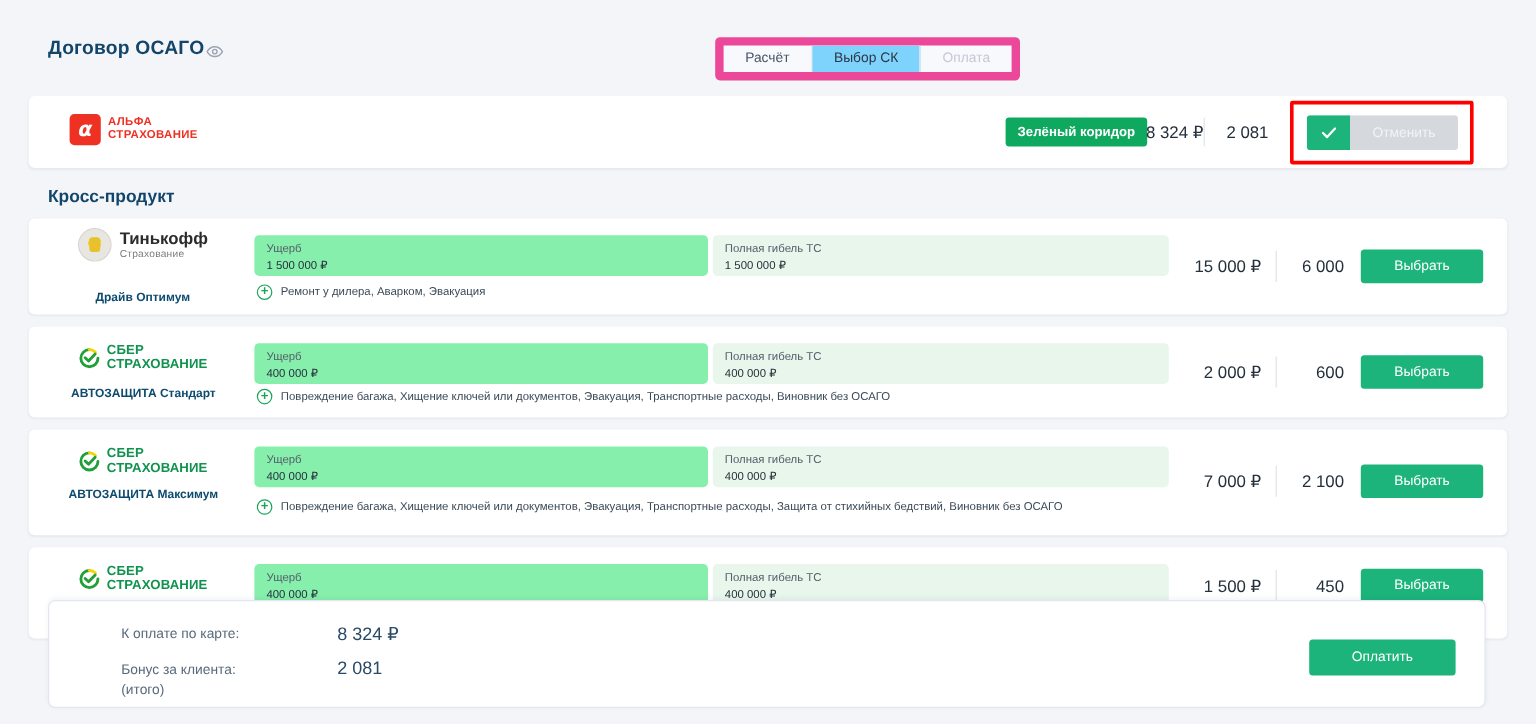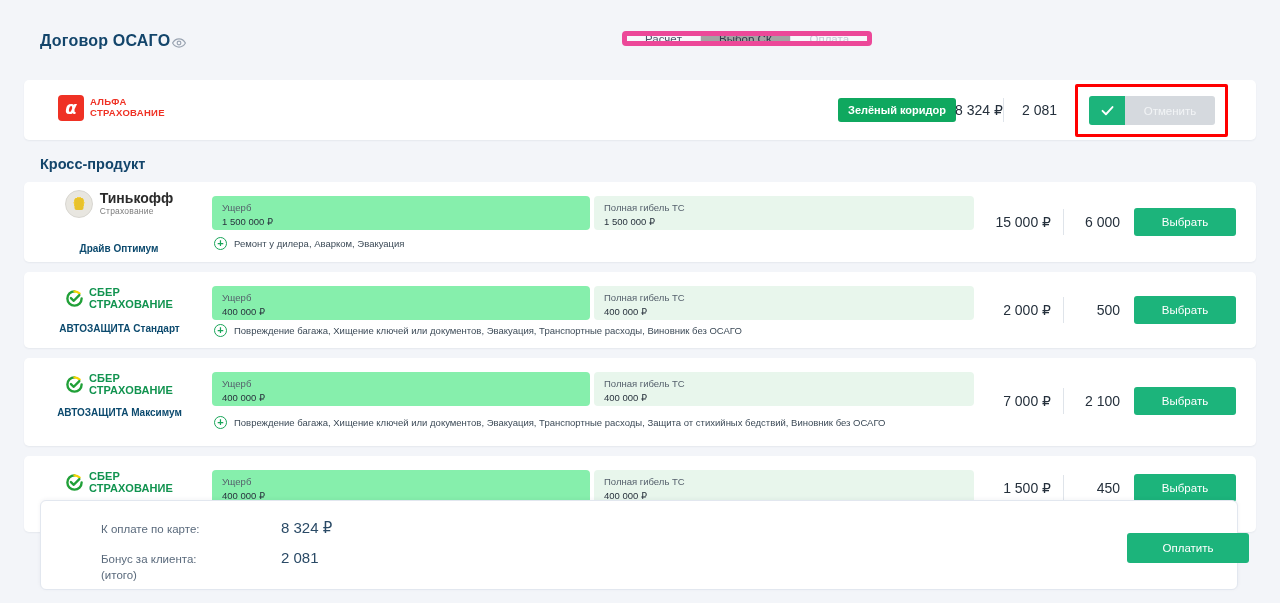--- a/index.html
+++ b/index.html
@@ -17,33 +17,33 @@
   }
   .page-title {
     position: absolute; left: 40px; top: 32px;
     font-size: 16px; font-weight: bold; color: #13456b; letter-spacing: .2px;
   }
   .eye-icon {
     position: absolute; left: 172px; top: 36px;
     width: 14px; height: 14px; color: #9aa4b2;
   }
   .tabs {
-    position: absolute; left: 622px; top: 31px;
-    display: flex; height: 15px;
-    border: 5px solid #ec4899; border-radius: 4px;
+    position: absolute; left: 596px; top: 31px;
+    display: flex; height: 36px;
+    border: 7px solid #ec4899; border-radius: 4px;
     background: #f7f9fc; overflow: hidden;
   }
   .tab {
     display: flex; align-items: center; justify-content: center;
     padding: 0 18px; font-size: 11.5px; color: #4a5568;
     border-right: 1px solid #e3e7ee; cursor: pointer;
     background: transparent; white-space: nowrap;
   }
   .tab:last-child { border-right: none; }
-  .tab.active { background: #a3a3a3; color: #2d3748; }
+  .tab.active { background: #7dd3fc; color: #2d3748; }
   .tab.disabled { color: #c3c9d4; cursor: default; }
 
   
   .card {
     position: absolute; left: 24px; width: 1232px;
     background: #ffffff; border-radius: 5px;
     box-shadow: 0 1px 2px rgba(22,40,70,.06);
   }
   .card-main { top: 80px; height: 60px; }
 
@@ -195,21 +195,21 @@
   .sum-label {
     position: absolute; font-size: 11.5px; color: #5a6a7c;
   }
   .sum-value {
     position: absolute; font-size: 15px; color: #2a4a66;
   }
   .btn-pay {
     position: absolute; left: 1050px; top: 32px;
     width: 122px; height: 30px;
     background: #1cb47b; border: none; border-radius: 3px;
-    color: #fff; font-size: 11.5px; cursor: pointer; font-family: inherit; margin-left: 36px;
+    color: #fff; font-size: 11.5px; cursor: pointer; font-family: inherit;
   }
 </style>
 </head>
 <body>
 
 <div class="page">
 
   <div class="header">
     <div class="page-title">Договор ОСАГО</div>
     <span class="eye-icon">
@@ -315,21 +315,21 @@
     </div>
 
     <div class="options" style="left:190px; top:52px;">
       <span class="plus-icon">+</span>
       <span>Повреждение багажа, Хищение ключей или документов, Эвакуация, Транспортные расходы, Виновник без ОСАГО</span>
     </div>
 
     <div class="price-block">
       <div class="price-main">2 000 ₽</div>
       <div class="price-sep"></div>
-      <div class="price-bonus">500</div>
+      <div class="price-bonus">600</div>
       <button class="btn-choose">Выбрать</button>
     </div>
   </div>
 
   <div class="card card-r3">
     <div class="logo-slot" style="justify-content:flex-start; padding-top:14px;">
       <div class="sber-row">
         <span class="sber-mark">
           <svg viewBox="0 0 24 24" width="19" height="19" fill="none" stroke-width="3" stroke-linecap="round">
             <path d="M12 3a9 9 0 1 0 9 9" stroke="#21a038"></path>

